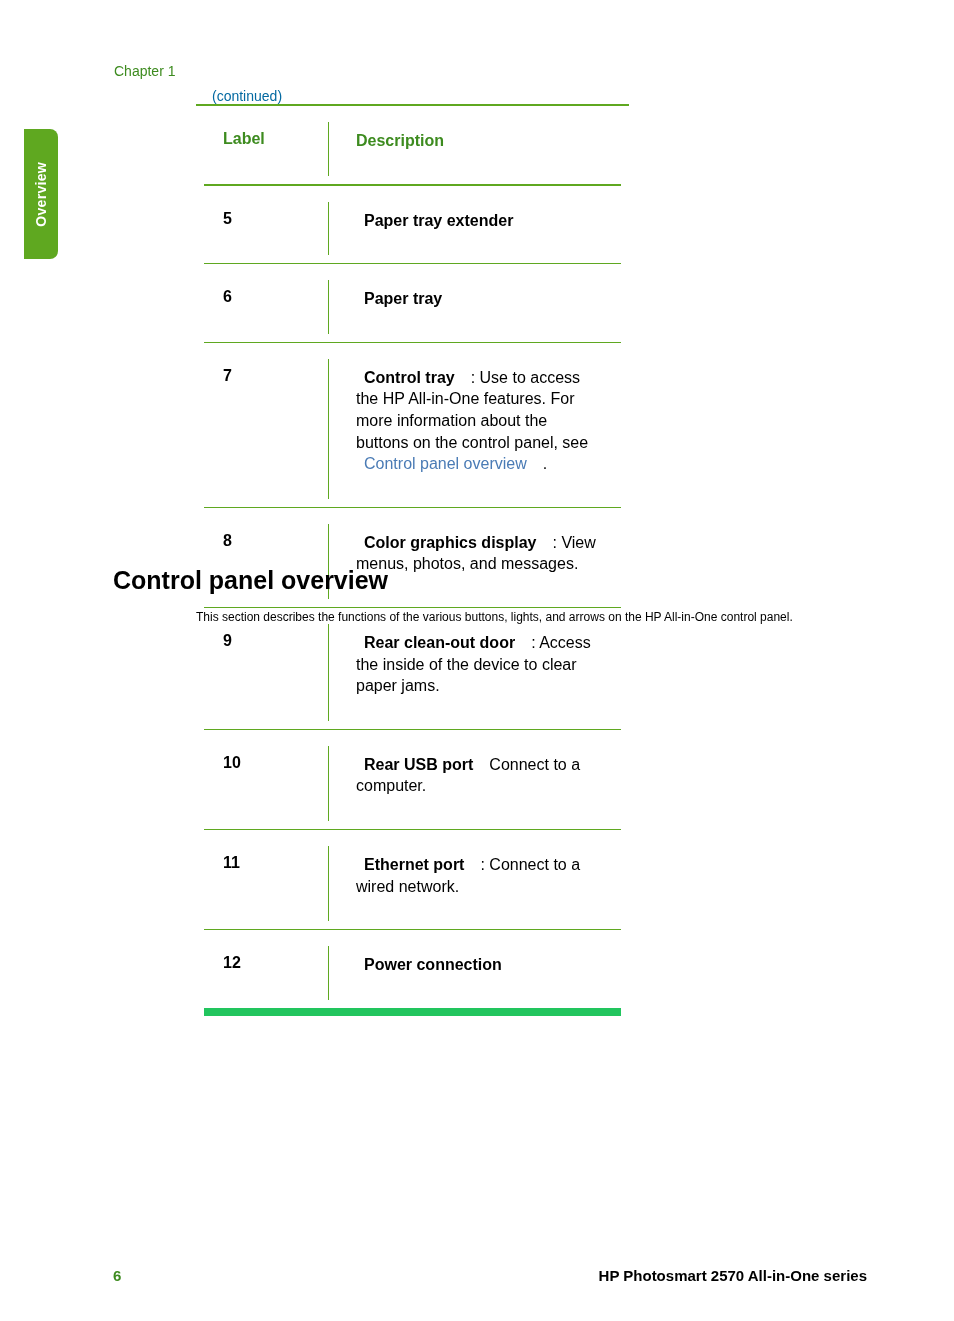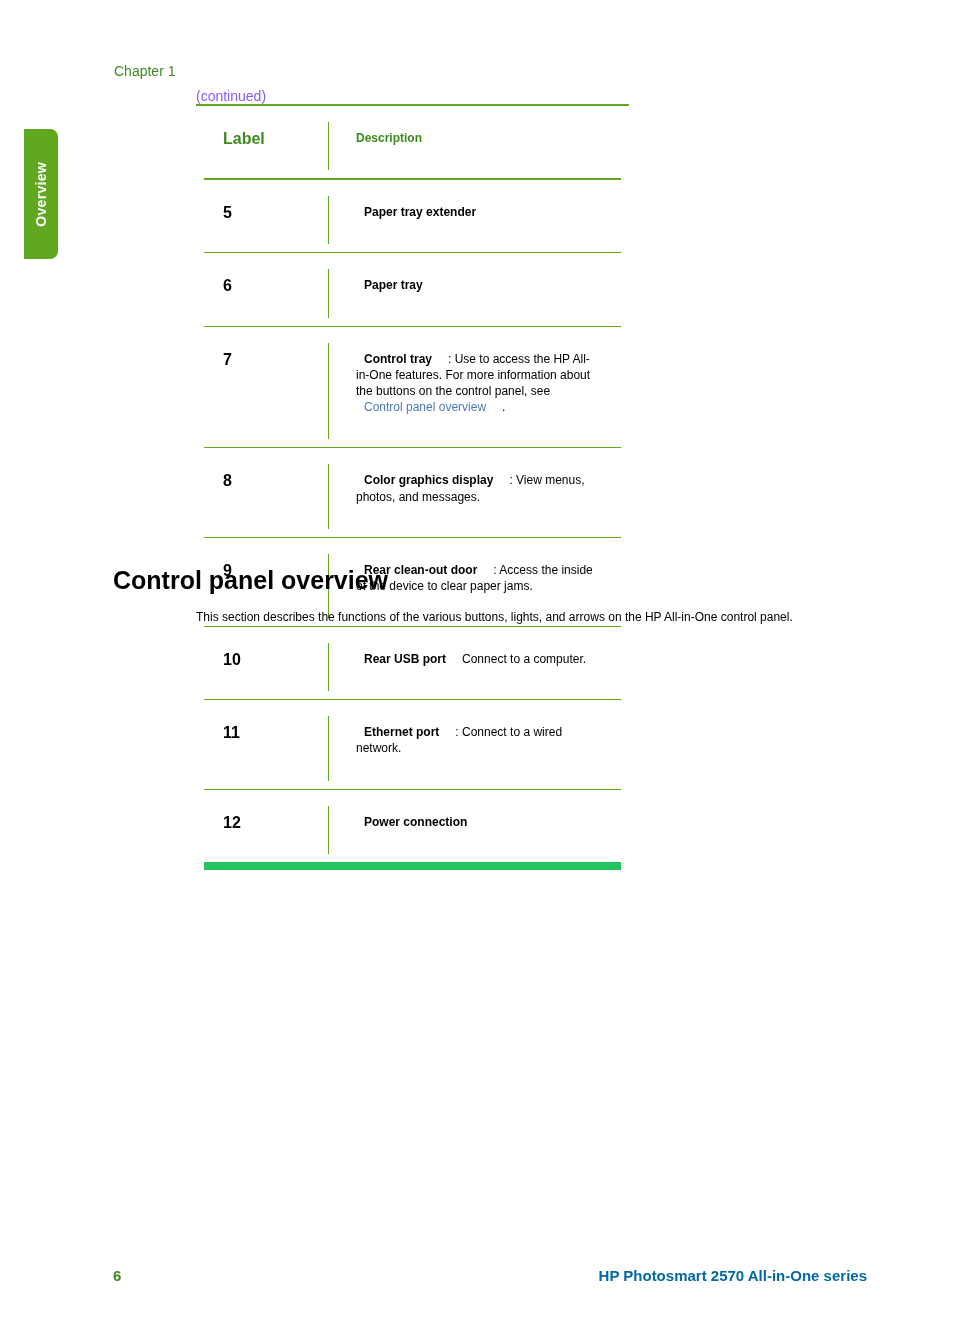--- a/index.html
+++ b/index.html
@@ -39,22 +39,22 @@
     .chapter-label {
       position: absolute;
       top: 39px;
       left: 90px;
       color: #3d8b1f;
       font-size: 14px;
     }
     .continued {
       position: absolute;
       top: 64px;
-      left: 172px;
-      color: #8b5cf6;
+      left: 188px;
+      color: #0369a1;
       font-size: 14px;
     }
     .table-container {
       position: absolute;
       top: 80px;
       left: 172px;
       width: 433px;
       border-top: 2px solid #5fa820;
     }
     .table-row {
@@ -74,21 +74,21 @@
       font-size: 16px;
       font-weight: bold;
       color: #000;
     }
     .table-header .table-cell-label {
       color: #3d8b1f;
     }
     .table-cell-desc {
       flex: 1;
       padding: 8px 10px 24px 11px;
-      font-size: 12px;
+      font-size: 16px;
       color: #000;
       line-height: 1.35;
     }
     .table-header .table-cell-desc {
       color: #3d8b1f;
       font-weight: bold;
     }
     .desc-bold {
       font-weight: bold;
     }
@@ -117,21 +117,21 @@
       bottom: 45px;
       left: 89px;
       color: #3d8b1f;
       font-weight: bold;
       font-size: 15px;
     }
     .footer-title {
       position: absolute;
       bottom: 45px;
       right: 95px;
-      color: #0369a1;
+      color: #000000;
       font-weight: bold;
       font-size: 15px;
     }
   </style>
 </head>
 <body>
 
 <div class="side-tab">
   <span class="side-tab-text">Overview</span>
 </div>

